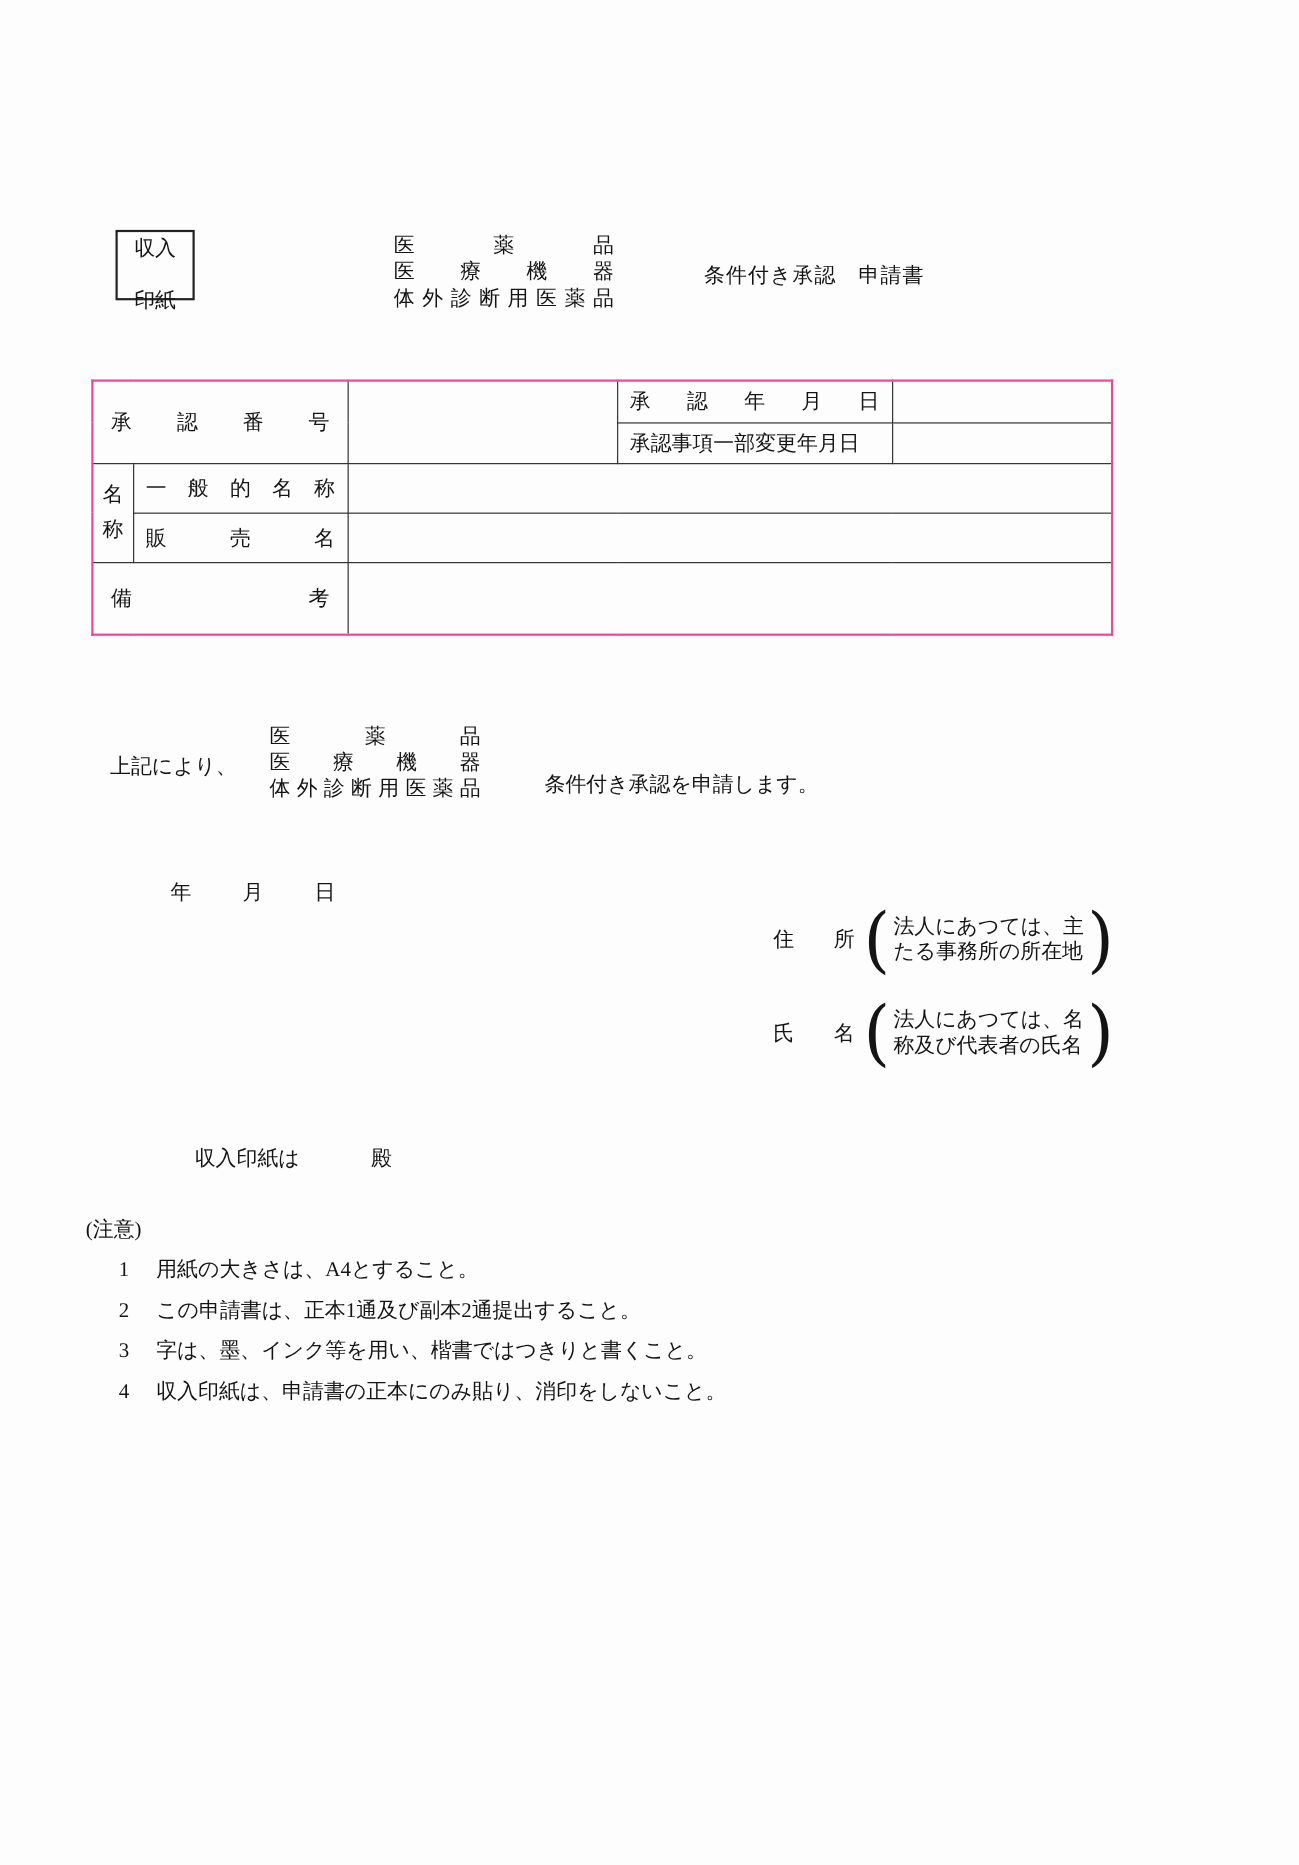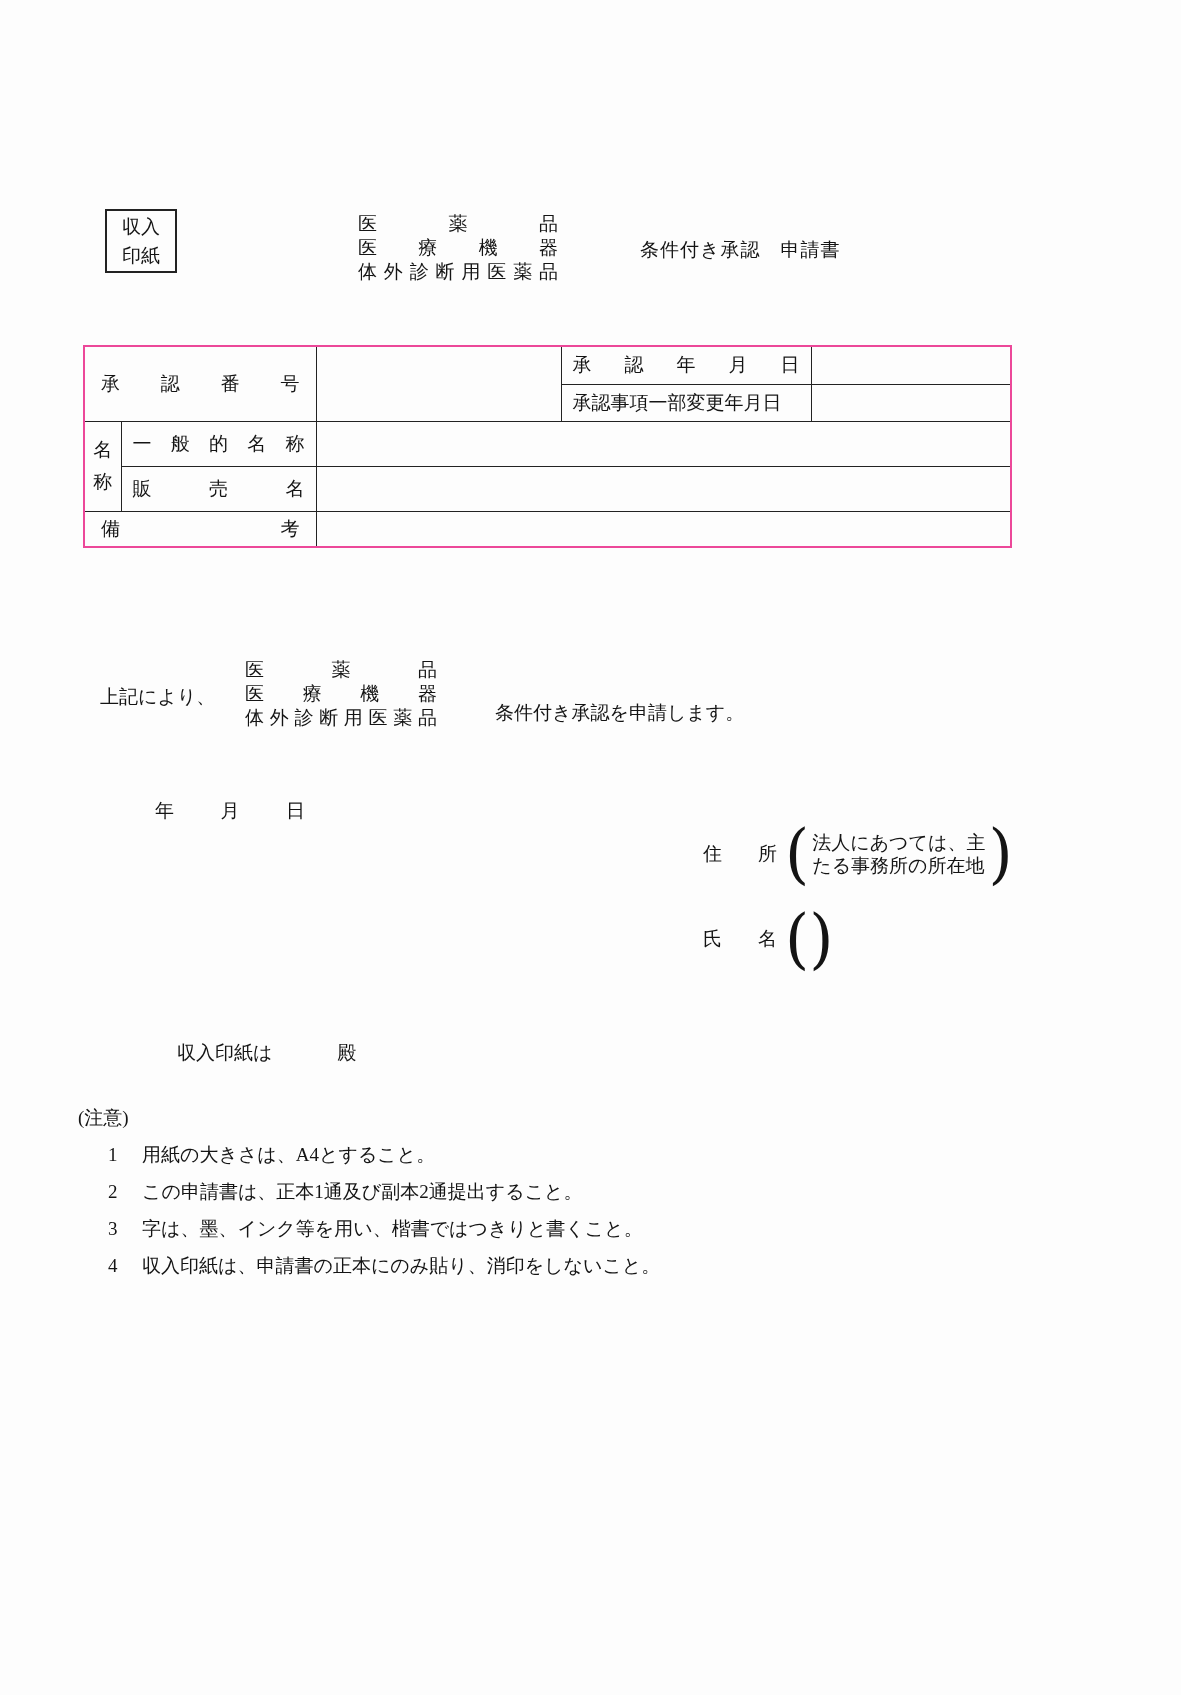--- a/index.html
+++ b/index.html
@@ -16,43 +16,44 @@
   .abs { position:absolute; }
   .jst { text-align:justify; text-align-last:justify; }
 
   
   .form-title { left:75px; top:140px; letter-spacing:1px; }
 
   
   .stamp-box {
     left:105px; top:209px; width:72px; height:64px;
     border:2px solid #222;
-    display:flex; flex-direction:column; justify-content:space-between;
+    display:flex; flex-direction:column; justify-content:flex-start;
     align-items:center; padding:6px 0; box-sizing:border-box;
     line-height:1;
+    gap:28px;
   }
 
   
   .hdr-products { left:358px; top:212px; width:200px; line-height:24px; }
   .hdr-suffix   { left:640px; top:237px; letter-spacing:1px; }
 
   
   .main-table-wrap { left:83px; top:345px; }
   table.main {
     border-collapse:collapse; table-layout:fixed; width:927px;
     border:2px solid #ec4899;
   }
   table.main td {
     border:1px solid #222;
     padding:0; vertical-align:middle;
     font-size:19px;
   }
   td .cellpad { padding:0 16px; }
   td .cellpad-sm { padding:0 11px; }
-  .h38 { height:38px; } .h37 { height:37px; } .h45 { height:45px; } .h50 { height:36px; }
+  .h38 { height:38px; } .h37 { height:37px; } .h45 { height:45px; } .h50 { height:66px; }
   .vert-label { text-align:center; word-break:break-all; line-height:1.7; padding:0 8px; }
 
   
   .stmt-prefix   { left:100px; top:684px; }
   .stmt-products { left:245px; top:658px; width:192px; line-height:24px; }
   .stmt-suffix   { left:495px; top:684px;margin-top:16px; }
 
   
   .date-line { left:155px; top:798px; width:150px; }
 
@@ -163,20 +164,24 @@
     <div class="paren-text">
       <div>法人にあつては、主</div>
       <div>たる事務所の所在地</div>
     </div>
     <span class="paren-glyph">)</span>
   </div>
 
   <div class="abs name-row paren-row">
     <div class="row-label jst">氏名</div>
     <span class="paren-glyph">(</span>
+    <div class="paren-text">
+      <div>法人にあつては、名</div>
+      <div>称及び代表者の氏名</div>
+    </div>
     <span class="paren-glyph">)</span>
   </div>
 
   <div class="abs recipient">
     <span>収入印紙は</span>
     <span class="honorific">殿</span>
   </div>
 
   <div class="abs notes-heading">(注意)</div>
   <div class="abs notes-list">

